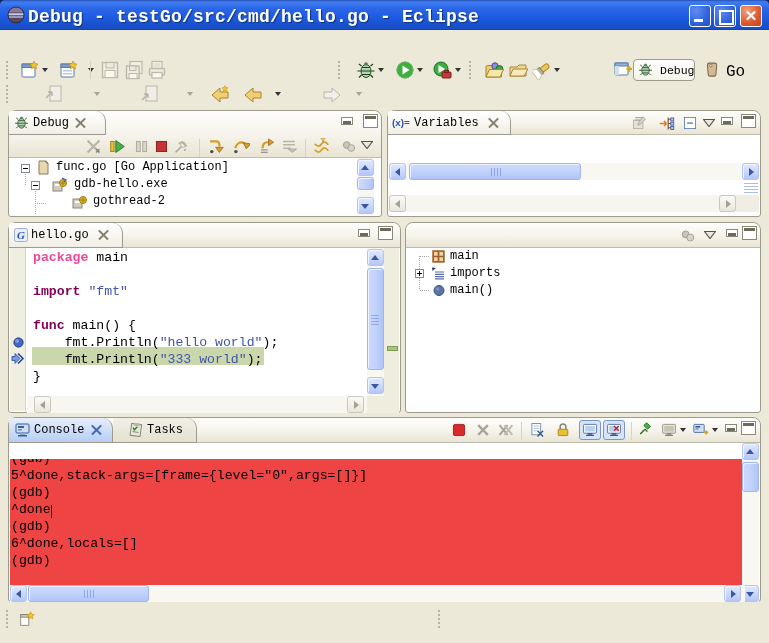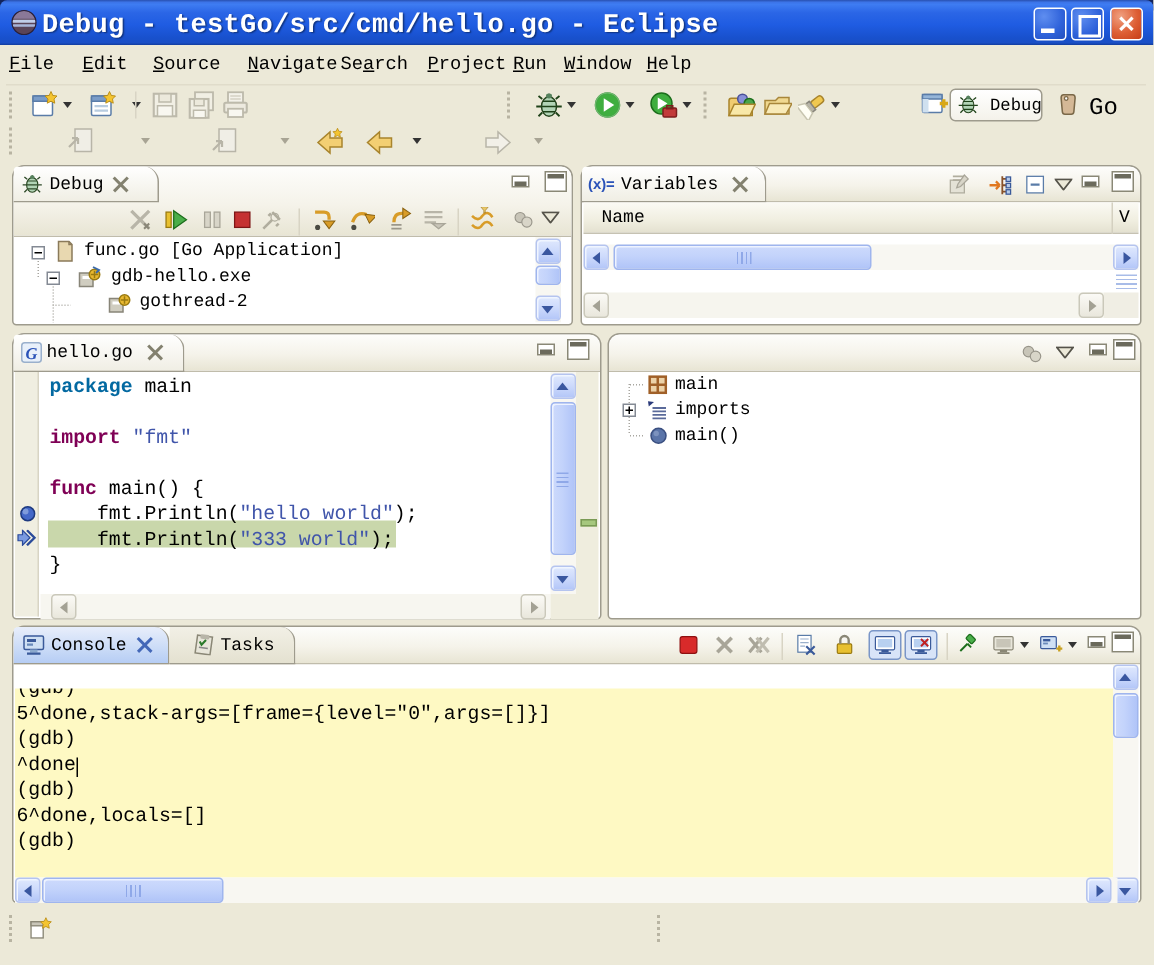--- a/index.html
+++ b/index.html
@@ -76,31 +76,20 @@
         <path d="M1.5 6.5 A8 8 0 0 1 16.5 6.5 L1.5 6.5 Z" fill="#8a7898"></path>
         <rect x="1" y="7.2" width="16" height="2" fill="#c0cce8" rx="1"></rect>
         <rect x="1.4" y="10.2" width="15.4" height="1.6" fill="#a8b4d8" rx="0.8"></rect>
         <circle cx="9" cy="9" r="8" fill="none" stroke="#2a2038" stroke-width="0.8"></circle>
       </svg>
     <div id="title-txt">Debug - testGo/src/cmd/hello.go - Eclipse</div>
     <div class="tbtn" id="btn-min"></div>
     <div class="tbtn" id="btn-max"></div>
     <div class="tbtn" id="btn-cls"></div>
   </div>
-  <div id="menubar">
-    <span class="mi" style="left:2px"><u>F</u>ile</span>
-    <span class="mi" style="left:51px"><u>E</u>dit</span>
-    <span class="mi" style="left:98px"><u>S</u>ource</span>
-    <span class="mi" style="left:161px"><u>N</u>avigate</span>
-    <span class="mi" style="left:223px">Se<u>a</u>rch</span>
-    <span class="mi" style="left:281px"><u>P</u>roject</span>
-    <span class="mi" style="left:338px"><u>R</u>un</span>
-    <span class="mi" style="left:372px"><u>W</u>indow</span>
-    <span class="mi" style="left:427px"><u>H</u>elp</span>
-  </div>
   <div id="toolbar">
 
     <div class="grip" style="left:2px;top:3px"></div>
     <svg class="tbico" style="left:16px;top:2px" viewBox="0 0 20 20">
         <rect x="2" y="4" width="13" height="13" rx="1" fill="#fff" stroke="#5a7ca8"></rect>
         <rect x="2" y="4" width="13" height="3.5" fill="#7a9cc8" stroke="#5a7ca8"></rect>
         <path d="M14 1 l1.2 2.6 2.8 .4 -2 2 .5 2.8 -2.5-1.3 -2.5 1.3 .5-2.8 -2-2 2.8-.4z" fill="#f4c430" stroke="#b88a10" stroke-width="0.6"></path>
       </svg>
     <div class="dd" style="left:38px;top:10px"></div>
     <svg class="tbico" style="left:55px;top:2px" viewBox="0 0 20 20">
@@ -355,25 +344,20 @@
     <svg style="position:absolute;left:315px;top:8px;width:12px;height:8px" viewBox="0 0 12 8">
         <path d="M0.5 0.5 h11 l-5.5 7z" fill="#ece9d8" stroke="#55534a" stroke-width="1.2"></path>
       </svg>
     <div class="vmin" style="right:26px;top:5px">
         <i></i>
       </div>
     <div class="vmax" style="right:4px;top:3px">
         <i></i>
       </div>
 
-    <div style="position:absolute;left:1px;top:24px;right:1px;height:21px;background:linear-gradient(180deg,#fbfaf4,#f0eee0 60%,#e4e1d0);border-bottom:1px solid #c6c2b2">
-      <span style="position:absolute;left:12px;top:3px;font-size:12px">Name</span>
-      <div style="position:absolute;left:352px;top:0;width:1px;height:21px;background:#d4d0c0"></div>
-      <span style="position:absolute;left:357px;top:3px;font-size:12px">V</span>
-    </div>
 
     <div style="position:absolute;left:1px;top:45px;right:1px;height:7px;background:#fff"></div>
 
     <div class="sbh" style="left:1px;top:52px;right:1px;height:17px"></div>
     <div class="sbtn" style="left:1px;top:52px;width:17px;height:17px">
         <div class="arr lf"></div>
       </div>
     <div class="thumb h" style="left:21px;top:52px;width:172px;height:17px">
         <div class="thumbgrip h" style="left:81px;top:4px"></div>
       </div>
@@ -407,21 +391,21 @@
         <i></i>
       </div>
     <div class="vmax" style="right:7px;top:3px">
         <i></i>
       </div>
 
     <div style="position:absolute;left:1px;top:25px;width:16px;bottom:1px;background:#f0eee1;border-right:1px solid #d8d4c4"></div>
 
     <div style="position:absolute;left:18px;top:25px;width:340px;height:148px;background:#fff;overflow:hidden">
       <div style="position:absolute;left:5px;top:99px;width:232px;height:18px;background:#c9d7ab"></div>
-      <pre style="position:absolute;left:6px;top:0.5px;font-size:13.2px;line-height:17px;font-family:'Liberation Mono',monospace"><b style="color:#0369a1">package</b> main
+      <pre style="position:absolute;left:6px;top:0.5px;font-size:13.2px;line-height:17px;font-family:'Liberation Mono',monospace"><b style="color:#ec4899">package</b> main
 
 <b style="color:#7f0055">import</b> <span style="color:#4055aa">"fmt"</span>
 
 <b style="color:#7f0055">func</b> main() {
     fmt.Println(<span style="color:#4055aa">"hello world"</span>);
     fmt.Println(<span style="color:#4055aa">"333 world"</span>);
 }</pre>
     </div>
 
     <svg style="position:absolute;left:4px;top:114px;width:11px;height:11px" viewBox="0 0 11 11">
@@ -574,21 +558,21 @@
       </svg>
     <div class="dd" style="left:703px;top:10px"></div>
     <div class="vmin" style="right:22px;top:5px">
         <i></i>
       </div>
     <div class="vmax" style="right:4px;top:3px">
         <i></i>
       </div>
 
 
-    <div style="position:absolute;left:1px;top:41px;width:735px;height:126px;background:#fef9c3;overflow:hidden">
+    <div style="position:absolute;left:1px;top:41px;width:735px;height:126px;background:#ef4444;overflow:hidden">
       <pre style="position:absolute;left:1px;top:-9px;font-size:13.2px;line-height:17px;font-family:'Liberation Mono',monospace;color:#000">(gdb) 
 5^done,stack-args=[frame={level="0",args=[]}]
 (gdb) 
 ^done
 (gdb) 
 6^done,locals=[]
 (gdb) </pre>
       <div style="position:absolute;left:41px;top:46px;width:1px;height:13px;background:#000"></div>
     </div>
 

